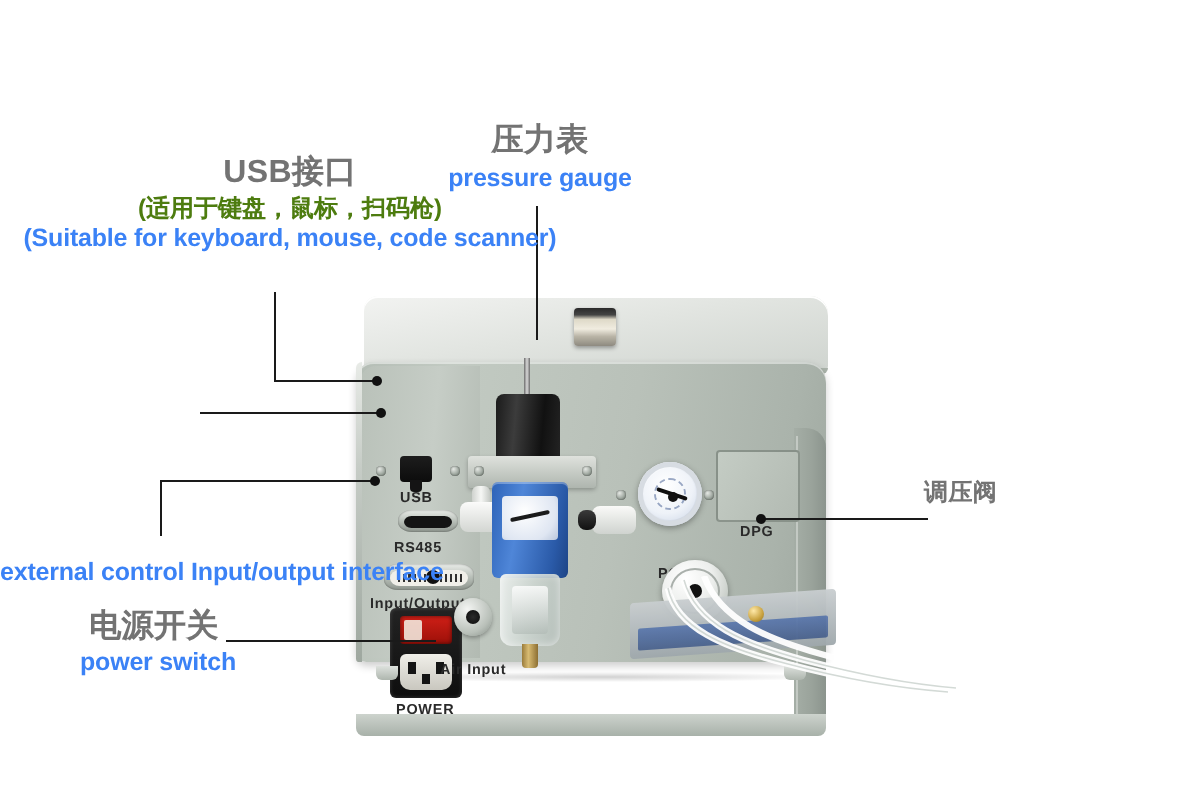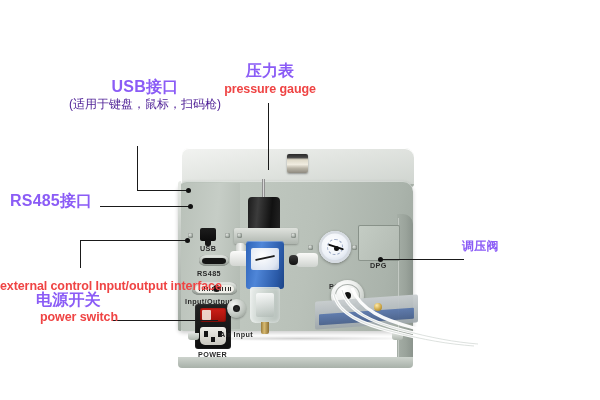--- a/index.html
+++ b/index.html
@@ -7,23 +7,23 @@
   body{
     width:600px;height:400px;
     background:#ffffff;
     font-family:"Liberation Sans","DejaVu Sans",sans-serif;
     overflow:hidden;position:relative;
   }
   #stage{position:absolute;inset:0;width:600px;height:400px;}
 
   
   .callout{position:absolute;white-space:nowrap;line-height:1.12;}
-  .cn{color:#8b5cf6;font-weight:700;letter-spacing:.2px;}
-  .en{color:#ef4444;font-weight:700;letter-spacing:-.1px;}
-  .cn-sub{color:#4c1d95;font-weight:400;}
+  .cn{color:#737373;font-weight:700;letter-spacing:.2px;}
+  .en{color:#3b82f6;font-weight:700;letter-spacing:-.1px;}
+  .cn-sub{color:#4d7c0f;font-weight:700;}
   .c-center{text-align:center;}
   .c-left{text-align:left;}
 
   
   .lead{position:absolute;background:#1a1a1a;}
   .lead.h{height:1.4px;}
   .lead.v{width:1.4px;}
   .dot{position:absolute;width:5px;height:5px;border-radius:50%;background:#111;}
 
   
@@ -399,31 +399,31 @@
   <div class="lead h" style="left:113px;top:320px;width:105px;"></div>
 
   <div class="lead v" style="left:268px;top:103px;height:67px;"></div>
 
   <div class="lead h" style="left:380px;top:259px;width:84px;"></div>
   <div class="dot" style="left:378px;top:257px;"></div>
 
   <div class="callout c-center" style="left:0px;top:78px;width:290px;">
     <div class="cn" style="font-size:16px;">USB接口</div>
     <div class="cn-sub" style="font-size:12px;margin-top:2px;">(适用于键盘，鼠标，扫码枪)</div>
+    <div class="en" style="font-size:12.5px;margin-top:1px;">(Suitable for keyboard, mouse, code scanner)</div>
   </div>
 
   <div class="callout c-left" style="left:10px;top:192px;">
-    <div class="cn" style="font-size:16px;">RS485接口</div>
   </div>
 
   <div class="callout c-left" style="left:4px;top:266px;">
     <div class="en" style="font-size:12.5px;margin-top:13px;margin-left:-4px;">external control Input/output interface</div>
   </div>
 
-  <div class="callout c-left" style="left:36px;top:291px;">
+  <div class="callout c-left" style="left:36px;top:305px;text-align:center;">
     <div class="cn" style="font-size:16px;">电源开关</div>
     <div class="en" style="font-size:12.5px;margin-top:1px;margin-left:4px;">power switch</div>
   </div>
 
   <div class="callout c-center" style="left:196px;top:62px;width:148px;">
     <div class="cn" style="font-size:16px;">压力表</div>
     <div class="en" style="font-size:12.5px;margin-top:2px;">pressure gauge</div>
   </div>
 
   <div class="callout c-left" style="left:462px;top:240px;">

